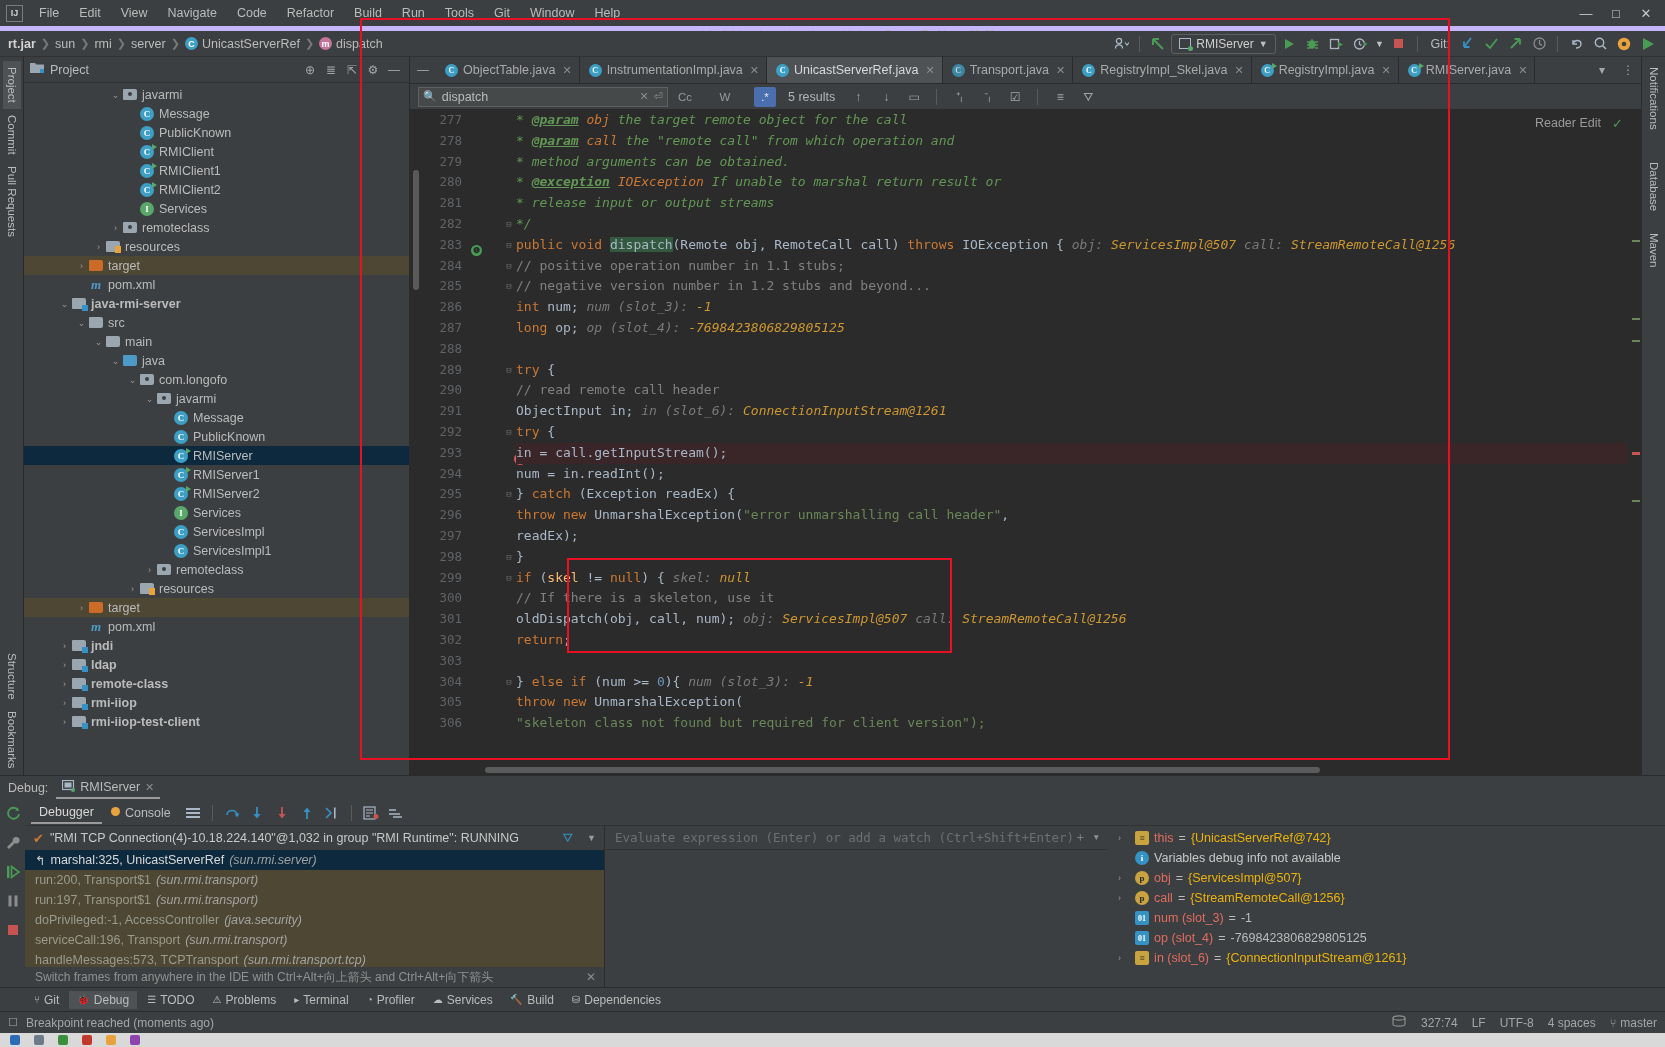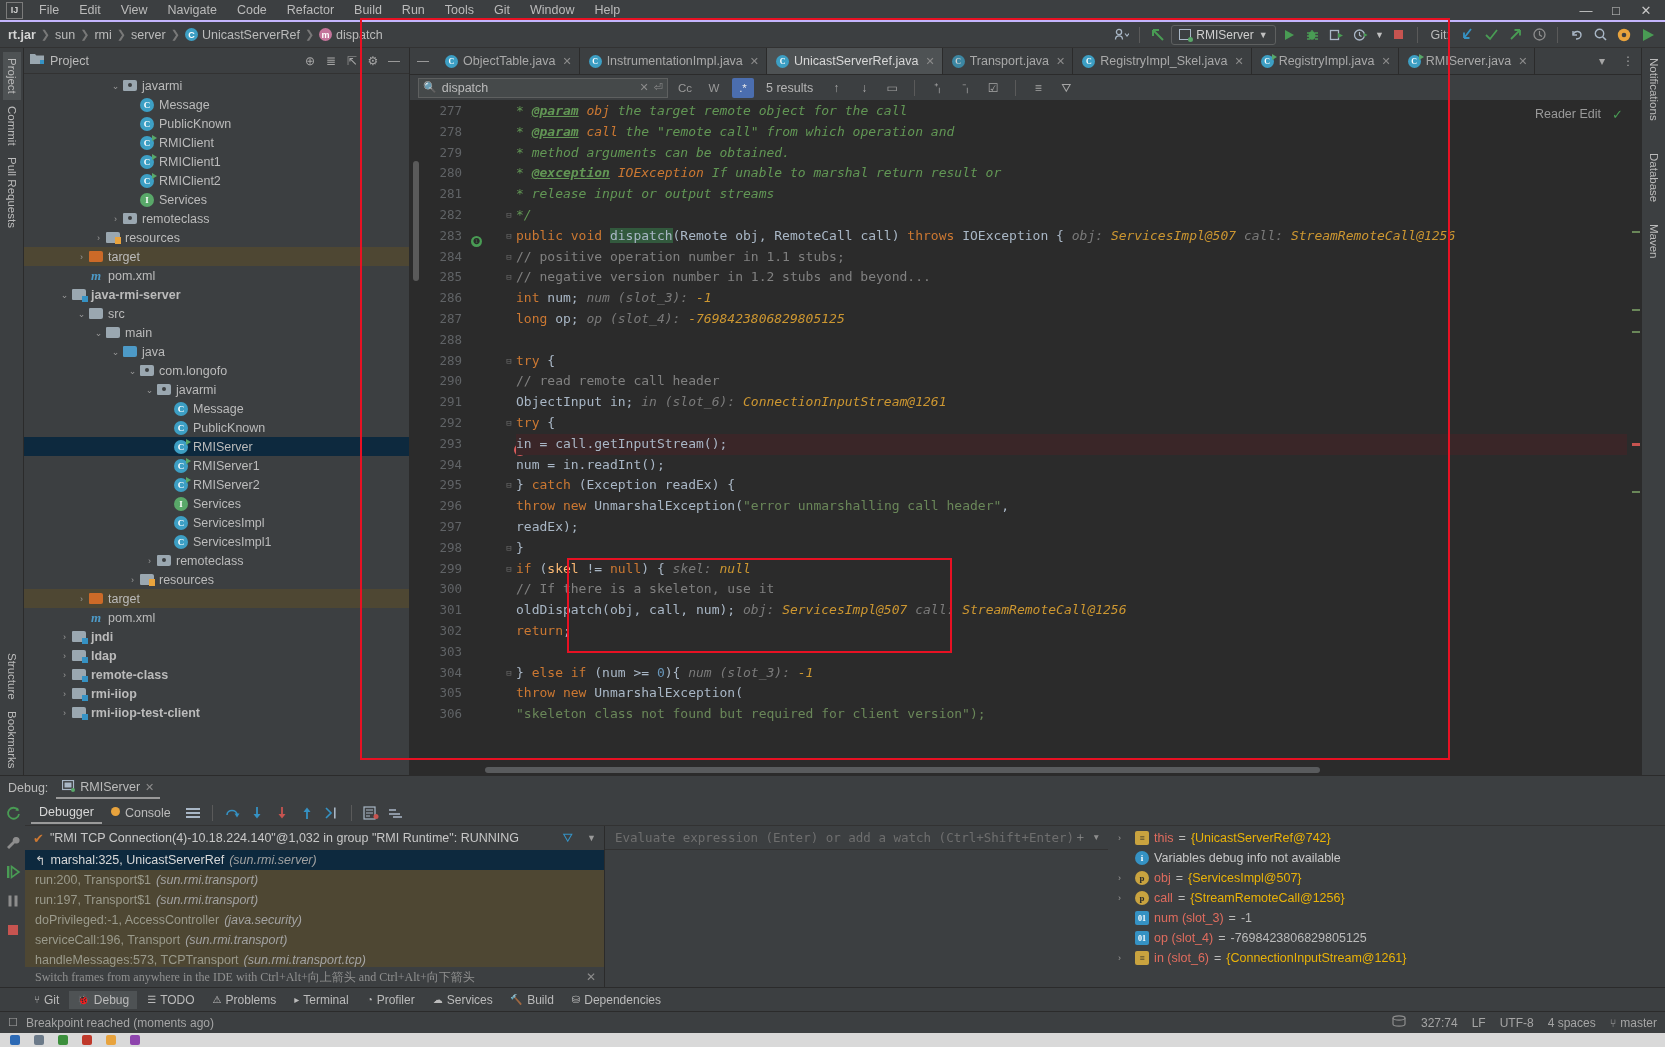--- a/index.html
+++ b/index.html
@@ -8,22 +8,22 @@
     background: #3c3f41;
     font-family: "Liberation Sans", sans-serif;
     font-size: 12px;
     color: #bbbbbb;
     overflow: hidden;
   }
   .app { position: relative; width: 1665px; height: 1047px; display: flex; flex-direction: column; }
 
   
   .titlebar {
-    height: 22px; background: #3c3f41; display: flex; align-items: center;
-    border-bottom: 2px solid #c4b5fd; position: relative;
+    height: 31px; background: #3c3f41; display: flex; align-items: center;
+    border-bottom: 5px solid #c4b5fd; position: relative;
   }
   .ij-logo {
     width: 17px; height: 17px; margin: 0 6px 0 6px; background: #3c3f41;
     border: 1px solid #7b7b7b; color: #cfcfcf; font-size: 9px; font-weight: bold;
     display: flex; align-items: center; justify-content: center; line-height: 1;
   }
   .menu { display: flex; gap: 0px; }
   .menu-item { padding: 2px 10px; color: #bbbbbb; font-size: 12.5px; cursor: default; }
   .title-text {
     position: absolute; left: 16px; right: 0; text-align: center;
@@ -193,21 +193,21 @@
   .dtab.active { border-bottom: 2px solid #9a9a9a; color: #d8d8d8; }
   .dtool { width: 22px; height: 22px; display: flex; align-items: center; justify-content: center; color: #a9b7c6; font-size: 12px; }
   .dp-split { flex: 1; display: flex; min-height: 0; }
   .frames { width: 580px; flex: 0 0 580px; background: #4e4733; display: flex; flex-direction: column; border-right: 1px solid #2b2b2b; }
   .thread-row { height: 24px; display: flex; align-items: center; gap: 6px; padding-left: 8px; background: #3c3f41; font-size: 12.5px; color: #c8c8c8;}
   .frame-list { flex: 1; overflow: hidden; }
   .frame { height: 20px; display: flex; align-items: center; gap: 5px; padding-left: 10px; font-size: 12.5px; color: #9a9a8c; white-space: nowrap; }
   .frame.sel { background: #0d293e; color: #d8d8d8; }
   .frame em { font-style: italic; color: #a3a3a3; }
   .frame.sel em { color: #a0a0a0; }
-  .frame-hint { height: 20px; background: #3c3f41; display:flex; align-items:center; padding-left: 10px; font-size: 12px; color: #909090; font-family: Liberation Serif, serif; }
+  .frame-hint { height: 20px; background: #3c3f41; display:flex; align-items:center; padding-left: 10px; font-size: 12px; color: #909090; }
 
   .vars { flex: 1; display: flex; flex-direction: row; min-width: 0; background: #3c3f41; }
   .eval-row { height: 24px; display: flex; align-items: center; padding-left: 10px; font-size: 12.5px; color: #6e6e6e; font-family: "DejaVu Sans Mono", monospace; border-bottom: 1px solid #323232;}
   .eval-plus { margin-left: auto; display:flex; gap:6px; padding-right:8px; color:#8d8d8d; }
   .var-list { flex: 1; padding-top: 2px; overflow: hidden; }
   .vrow { height: 20px; display: flex; align-items: center; gap: 5px; padding-left: 10px; font-size: 12.5px; white-space: nowrap; }
   .vrow .tw { width: 12px; color: #9b9b9b; font-size: 9px; }
   .vbadge { width: 14px; height: 14px; border-radius: 50%; display:flex; align-items:center; justify-content:center; font-size: 9px; font-weight: bold; color: #2b2b2b; font-family: "Liberation Serif", serif;}
   .vbadge.p { background: #c9a33f; }
   .vbadge.prim { background: #3592c4; color:#fff; font-size:8px; border-radius:2px; }
@@ -750,21 +750,21 @@
         <div class="tb-collapse">⋮</div>
       </div>
 
       <div class="searchbar">
         <div class="sfield">
           <span style="color:#9a9a9a;font-size:11px;">🔍</span>
           <input type="text" value="dispatch" style="">
           <span style="color:#8c8c8c;font-size:11px;">✕</span>
           <span style="color:#8c8c8c;font-size:11px;">⏎</span>
         </div>
-        <div id="search-toggles" style="display:flex;gap:7px;">
+        <div id="search-toggles" style="display:flex;gap:18px;">
             <div class="s-toggle">Cc</div>
             <div class="s-toggle">W</div>
             <div class="s-toggle on">.*</div>
           </div>
         <span class="s-results">5 results</span>
         <span class="s-btn">↑</span>
         <span class="s-btn">↓</span>
         <span class="s-btn">▭</span>
         <div class="tb-sep"></div>
         <span class="s-btn">⁺ₗ</span>

